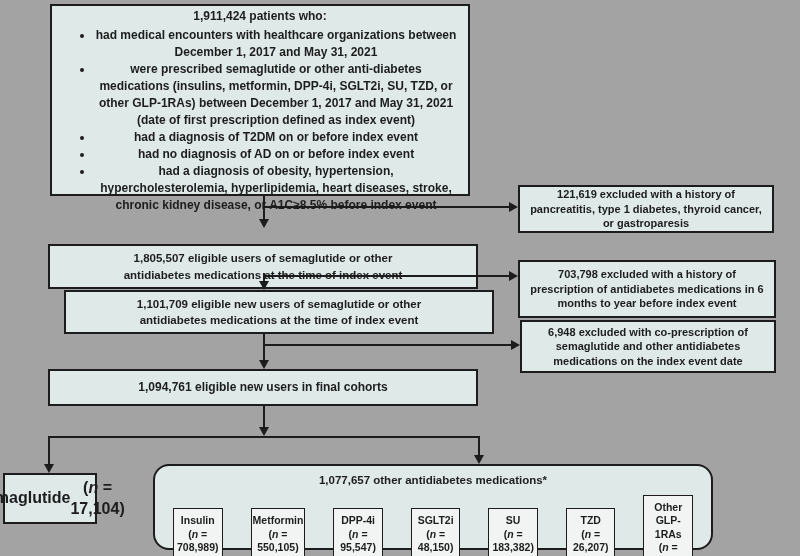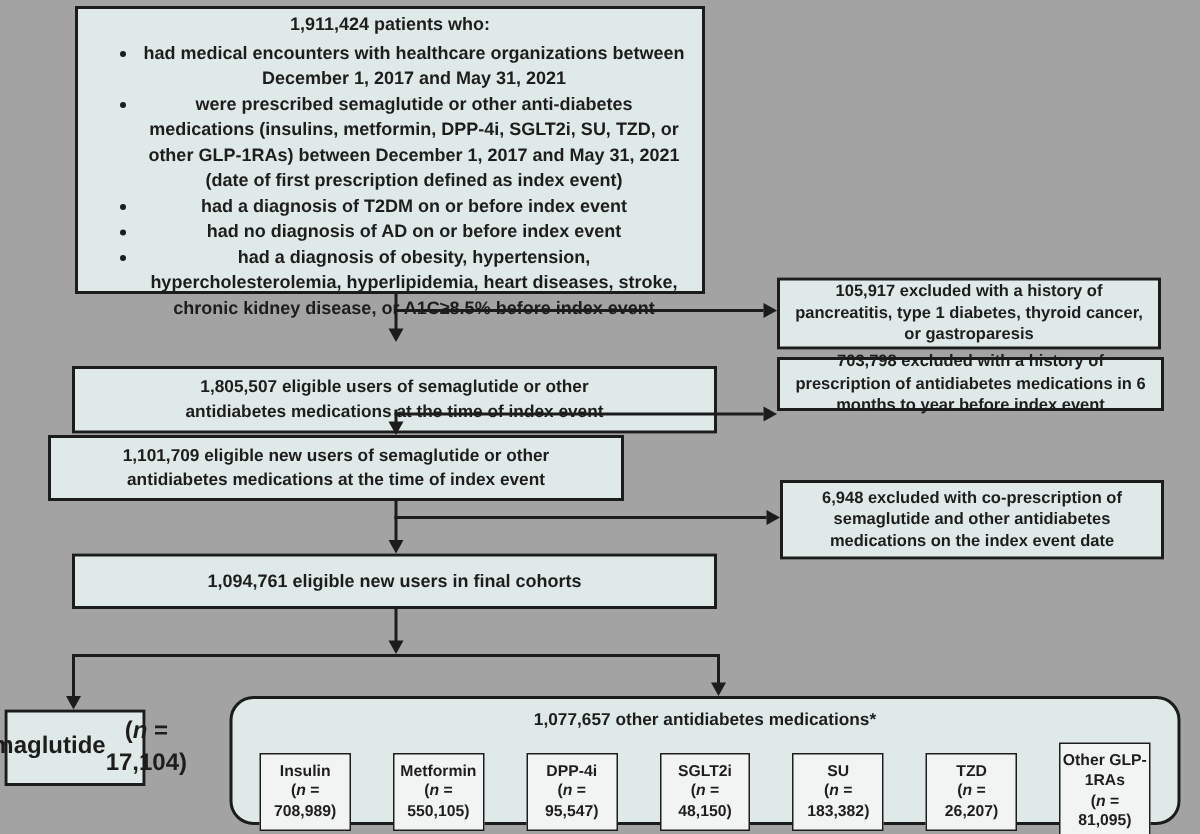--- a/index.html
+++ b/index.html
@@ -16,30 +16,30 @@
     display:flex; align-items:center; justify-content:center;
     text-align:center;
   }
   
   #top-box { left:50px; top:4px; width:420px; height:192px; padding:3px 6px 0 6px; }
   .top-title { text-align:center; font-size:12px; line-height:1.3; }
   .top-bullets { margin:2px 0 0 0; padding:0 4px 0 36px; list-style:disc; }
   .top-bullets li { font-size:12px; line-height:1.42; text-align:center; }
   
   #flow1 { left:48px; top:244px; width:430px; height:45px; font-size:11.5px; line-height:1.4; padding:0 50px; }
-  #flow2 { left:32px; top:290px; width:384px; height:44px; font-size:11.5px; line-height:1.4; padding:0 44px; }
+  #flow2 { left:64px; top:290px; width:430px; height:44px; font-size:11.5px; line-height:1.4; padding:0 44px; }
   #flow3 { left:48px; top:369px; width:430px; height:37px; font-size:12px; line-height:1.4; padding:0 44px; }
   
   .excl { font-size:11px; line-height:1.32; padding:0 8px; }
   #excl1 { left:518px; top:185px; width:256px; height:48px; }
-  #excl2 { left:518px; top:238px; width:258px; height:36px; }
+  #excl2 { left:518px; top:260px; width:258px; height:58px; }
   #excl3 { left:520px; top:320px; width:256px; height:53px; }
   
   #sema { left:3px; top:473px; width:94px; height:51px; font-size:16px; line-height:1.3; }
-  #other-container { left:153px; top:464px; width:634px; height:86px; border-radius:16px; padding:5px 0 0 0; }
+  #other-container { left:153px; top:464px; width:560px; height:86px; border-radius:16px; padding:5px 0 0 0; }
   .container-title { text-align:center; font-size:11.5px; line-height:1.3; margin-top:2px; }
   .drug-row { display:flex; gap:28px; margin:7px 18px 0 18px; align-items:center; }
   .drug-box {
     flex:1; box-sizing:border-box; background:#f2f4f3; border:1.5px solid #1c1c1c;
     text-align:center; font-size:10.5px; line-height:1.28; padding:5px 1px;
   }
   .nv { font-style:italic; }
   
   .line { position:absolute; background:#1c1c1c; }
   .arr-down {
@@ -66,21 +66,21 @@
       <li>had a diagnosis of T2DM on or before index event</li>
       <li>had no diagnosis of AD on or before index event</li>
       <li>had a diagnosis of obesity, hypertension, hypercholesterolemia, hyperlipidemia, heart diseases, stroke, chronic kidney disease, or A1C≥8.5% before index event</li>
     </ul>
   </div>
 
   <div class="box center-box" id="flow1">1,805,507 eligible users of semaglutide or other antidiabetes medications at the time of index event</div>
   <div class="box center-box" id="flow2">1,101,709 eligible new users of semaglutide or other antidiabetes medications at the time of index event</div>
   <div class="box center-box" id="flow3">1,094,761 eligible new users in final cohorts</div>
 
-  <div class="box center-box excl" id="excl1">105,917 excluded with a history of pancreatitis, type 1 diabetes, thyroid cancer, or gastroparesis</div>
+  <div class="box center-box excl" id="excl1">121,619 excluded with a history of pancreatitis, type 1 diabetes, thyroid cancer, or gastroparesis</div>
   <div class="box center-box excl" id="excl2">703,798 excluded with a history of prescription of antidiabetes medications in 6 months to year before index event</div>
   <div class="box center-box excl" id="excl3">6,948 excluded with co-prescription of semaglutide and other antidiabetes medications on the index event date</div>
 
   <div class="box center-box" id="sema">
     <div>Semaglutide</div>
     <div><span>(</span><span class="nv">n</span><span> = </span><span>17,104</span><span>)</span></div>
   </div>
 
   <div class="box" id="other-container">
     <div class="container-title">1,077,657 other antidiabetes medications*</div>

